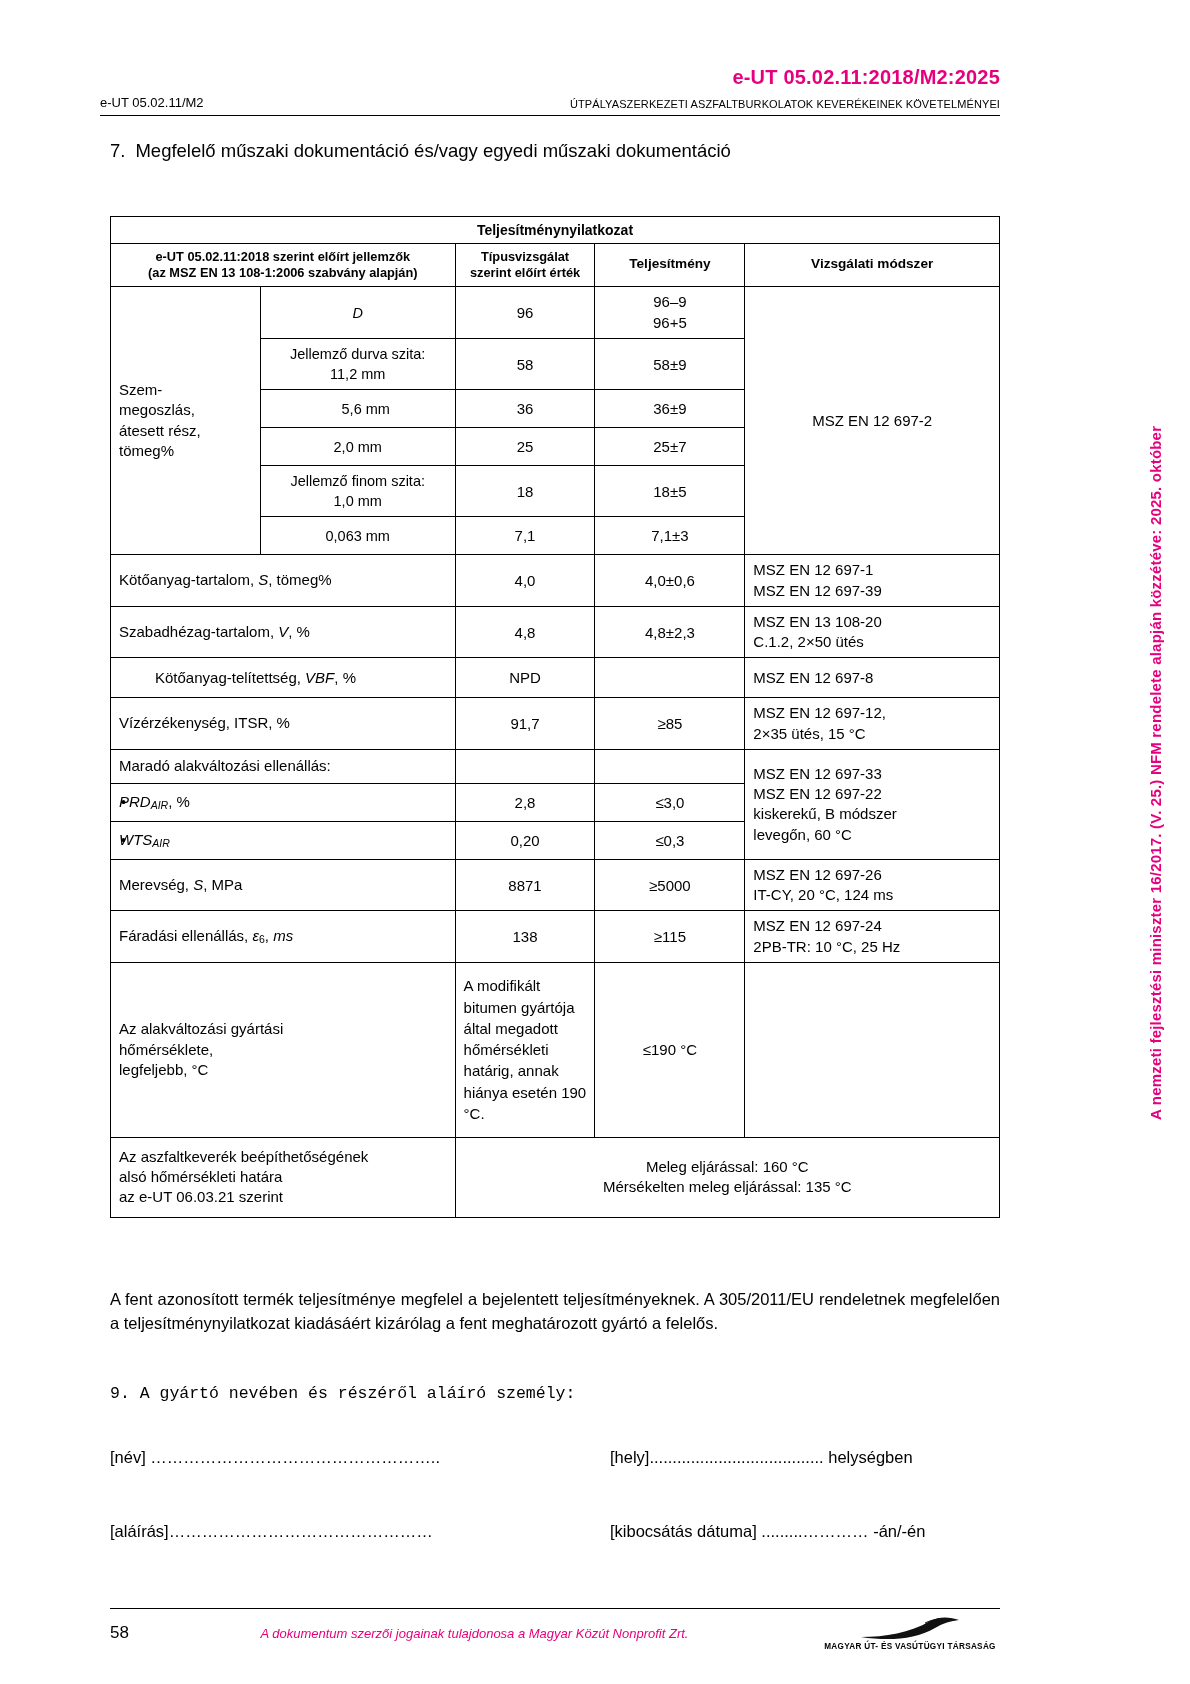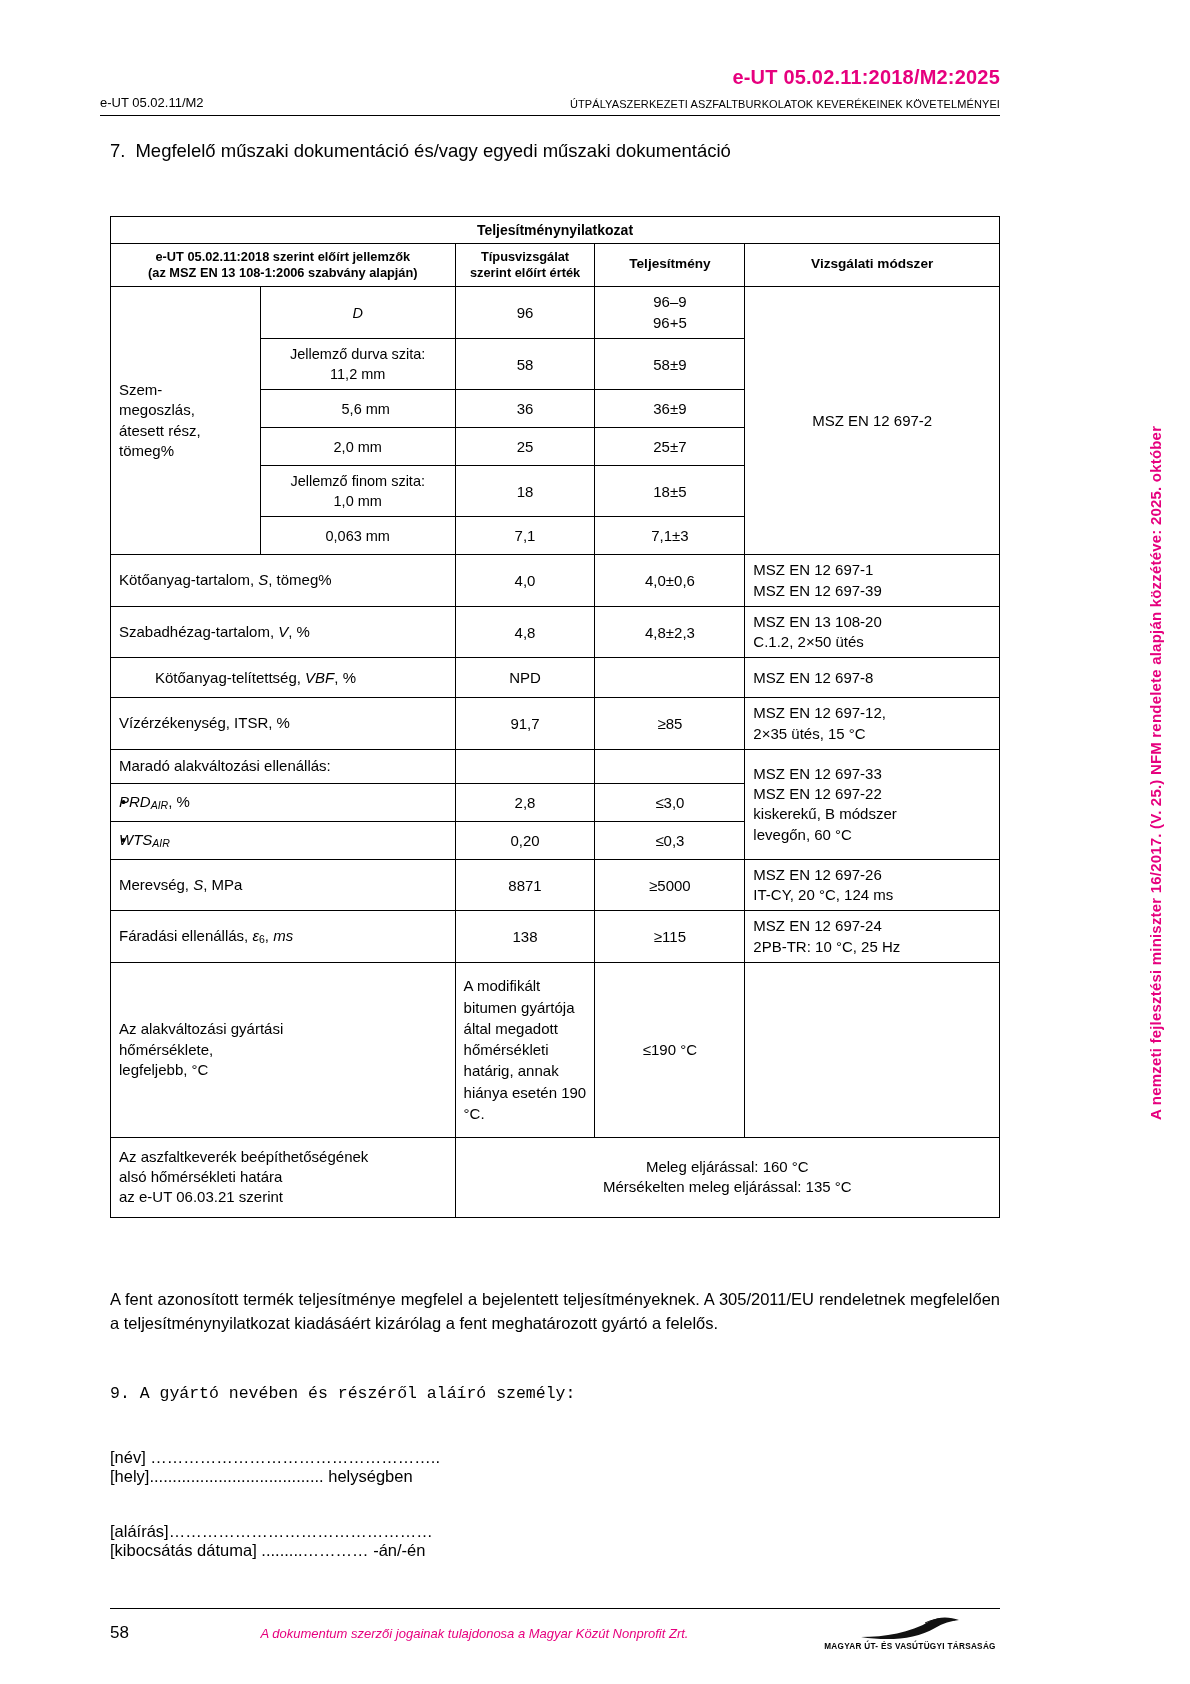--- a/index.html
+++ b/index.html
@@ -127,21 +127,21 @@
   #para2 { top: 1382px; font-family: Liberation Mono, monospace; }
 
   .signature-block {
     position: absolute;
     left: 110px;
     width: 890px;
     font-size: 16.5px;
   }
   #sig-row1 { top: 1448px; }
   #sig-row2 { top: 1522px; }
-  .sig-row { display: flex; flex-direction: column; }
+  .sig-row { display: flex; }
   .sig-left { width: 500px; }
   .sig-right { width: 390px; }
 
   
   .footer-rule {
     position: absolute;
     left: 110px;
     top: 1608px;
     width: 890px;
     border-top: 1.5px solid #000;

